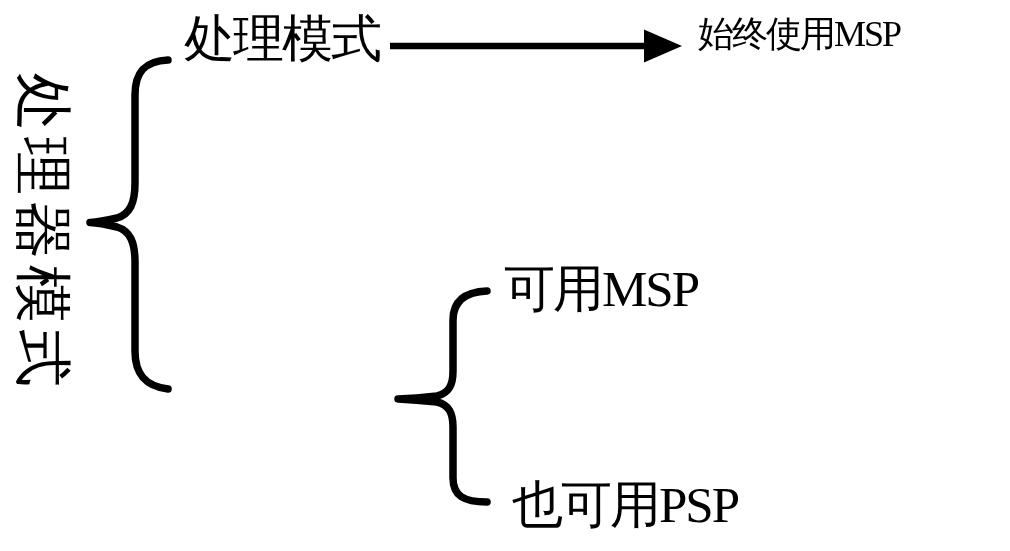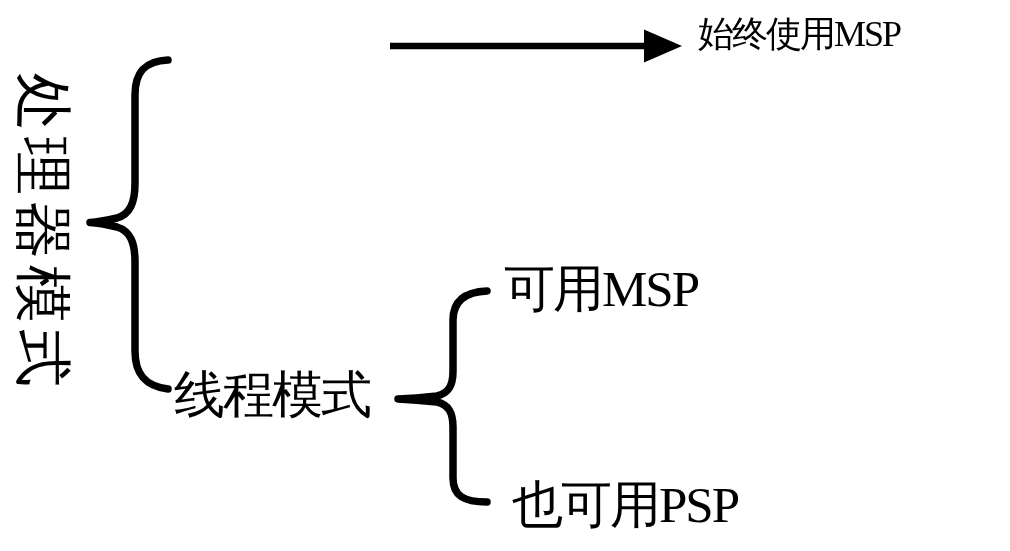--- a/index.html
+++ b/index.html
@@ -81,22 +81,22 @@
              C 453 496, 464 502, 487 502"></path>
 
     <g>
       <line x1="390" y1="46" x2="649" y2="46"></line>
       <polygon points="644,29.5 682,46 644,62.5"></polygon>
     </g>
   </svg>
 
   <div class="label root-label">处理器模式</div>
 
+  <div class="label handler-label">处理模式</div>
 
   <div class="label always-msp">始终使用MSP</div>
 
-  <div class="label thread-label">线程模式</div>
 
   <div class="label psp-option">也可用PSP</div>
 
   <div class="label msp-option">可用MSP</div>
 
 </div>
 
 </body></html>

